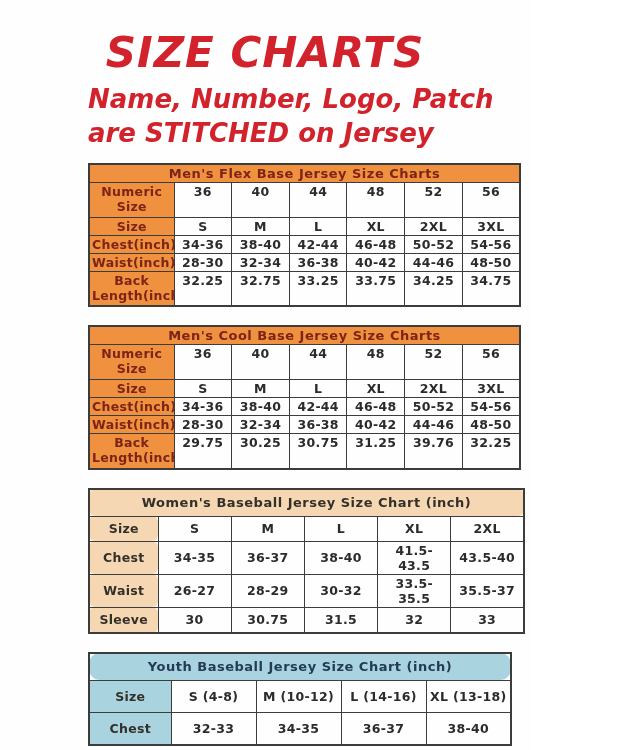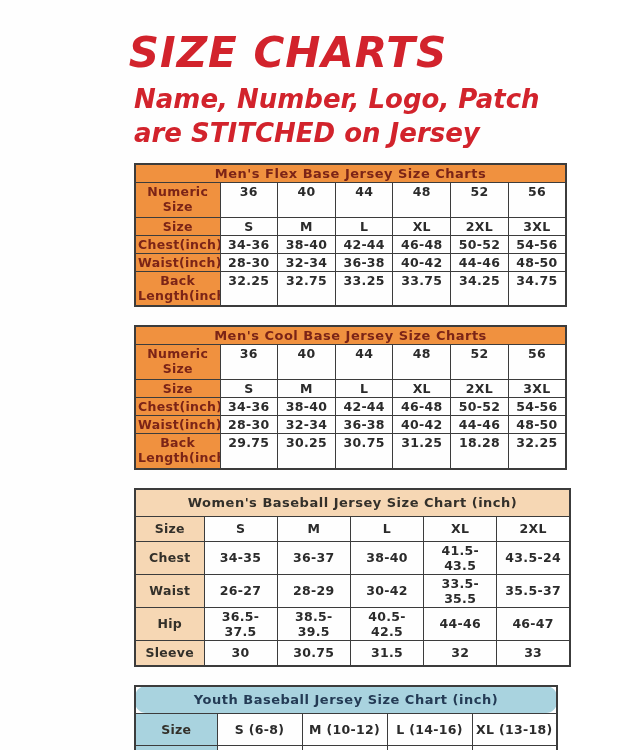--- a/index.html
+++ b/index.html
@@ -11,21 +11,20 @@
     width: 638px;
     height: 750px;
     font-family: "DejaVu Sans", sans-serif;
     overflow: hidden;
   }
   .page {
     width: 530px;
     height: 750px;
     background: #fefefe;
     box-sizing: border-box;
-    padding-left: 46px;
   }
   h1.main-title {
     margin: 0;
     padding-top: 28px;
     text-align: center;
     font-size: 42px;
     font-weight: bold;
     font-style: italic;
     letter-spacing: 1px;
     color: var(--title-red, #D2232C);
@@ -82,21 +81,21 @@
   .theme-orange tr:nth-child(5) { height: 18px; }
   .theme-orange tr:nth-child(6) { height: 35px; }
   
   table.t-women { width: 437px; }
   table.t-women col.label-col { width: 69px; }
   .theme-peach tr.title-row td {
     background: var(--peach, #F6D7B4);
     color: var(--dark-text, #33302A);
     height: 24px;
   }
-  .theme-peach td { vertical-align: middle; height: 22px; }
+  .theme-peach td { vertical-align: middle; height: 22px; border-radius: 6px; }
   .theme-peach td.label-cell {
     background: var(--peach, #F6D7B4);
     color: var(--dark-text, #33302A);
   }
   
   table.t-youth { width: 424px; }
   table.t-youth col.label-col { width: 82px; }
   .theme-blue tr.title-row td {
     background: var(--blue, #A9D3DF);
     color: var(--navy-text, #243B55);
@@ -226,21 +225,21 @@
             <td>40-42</td>
             <td>44-46</td>
             <td>48-50</td>
           </tr>
           <tr>
             <td class="label-cell">Back Length(inch)</td>
             <td>29.75</td>
             <td>30.25</td>
             <td>30.75</td>
             <td>31.25</td>
-            <td>18.28</td>
+            <td>39.76</td>
             <td>32.25</td>
           </tr>
         </tbody>
       </table>
       <table class="size-table theme-peach t-women">
         <colgroup>
           <col class="label-col">
           <col>
           <col>
           <col>
@@ -258,37 +257,29 @@
             <td>L</td>
             <td>XL</td>
             <td>2XL</td>
           </tr>
           <tr>
             <td class="label-cell">Chest</td>
             <td>34-35</td>
             <td>36-37</td>
             <td>38-40</td>
             <td>41.5-43.5</td>
-            <td>43.5-24</td>
+            <td>43.5-40</td>
           </tr>
           <tr>
             <td class="label-cell">Waist</td>
             <td>26-27</td>
             <td>28-29</td>
-            <td>30-42</td>
+            <td>30-32</td>
             <td>33.5-35.5</td>
             <td>35.5-37</td>
-          </tr>
-          <tr>
-            <td class="label-cell">Hip</td>
-            <td>36.5-37.5</td>
-            <td>38.5-39.5</td>
-            <td>40.5-42.5</td>
-            <td>44-46</td>
-            <td>46-47</td>
           </tr>
           <tr>
             <td class="label-cell">Sleeve</td>
             <td>30</td>
             <td>30.75</td>
             <td>31.5</td>
             <td>32</td>
             <td>33</td>
           </tr>
         </tbody>
@@ -300,21 +291,21 @@
           <col>
           <col>
           <col>
         </colgroup>
         <tbody>
           <tr class="title-row">
             <td colspan="5">Youth Baseball Jersey Size Chart (inch)</td>
           </tr>
           <tr>
             <td class="label-cell">Size</td>
-            <td>S (6-8)</td>
+            <td>S (4-8)</td>
             <td>M (10-12)</td>
             <td>L (14-16)</td>
             <td>XL (13-18)</td>
           </tr>
           <tr>
             <td class="label-cell">Chest</td>
             <td>32-33</td>
             <td>34-35</td>
             <td>36-37</td>
             <td>38-40</td>

